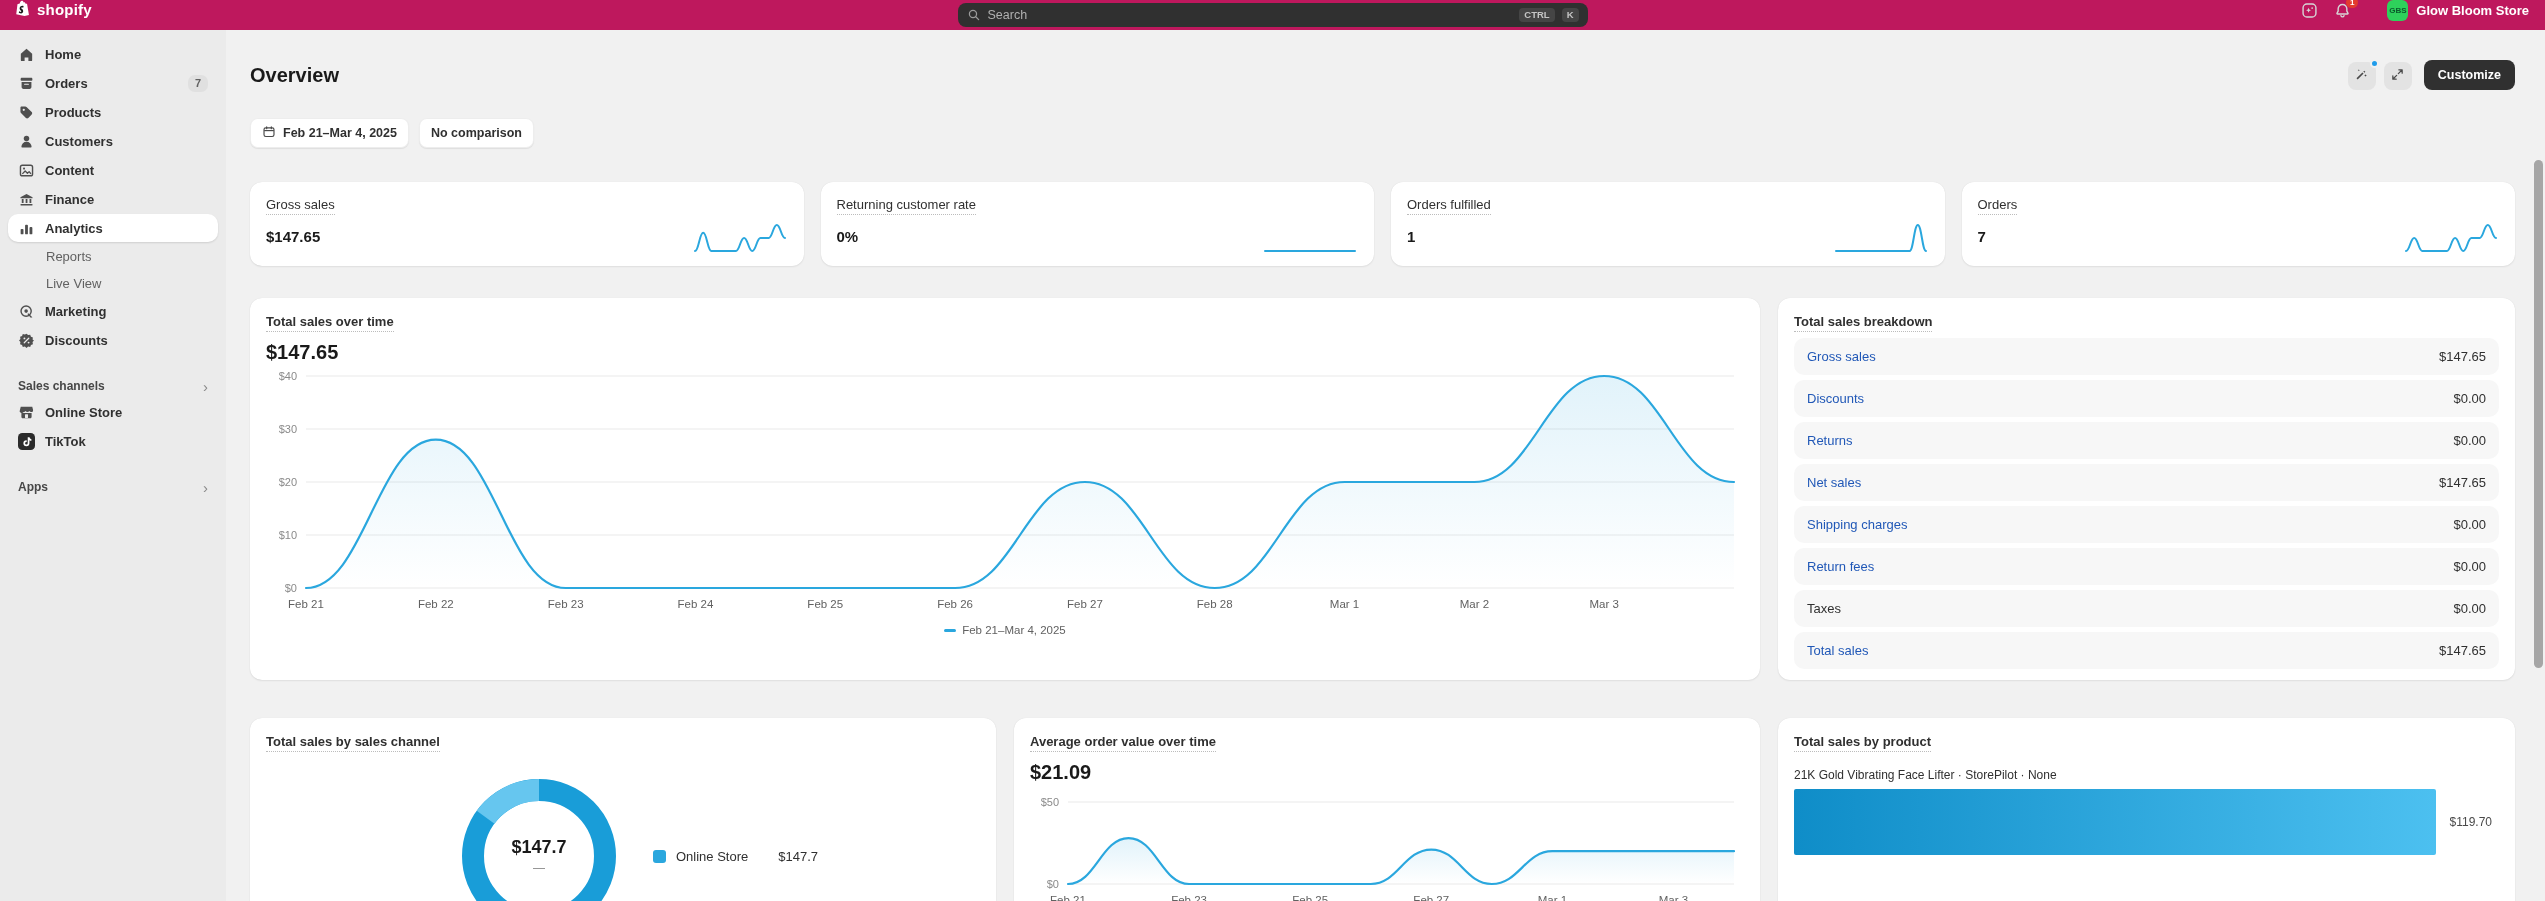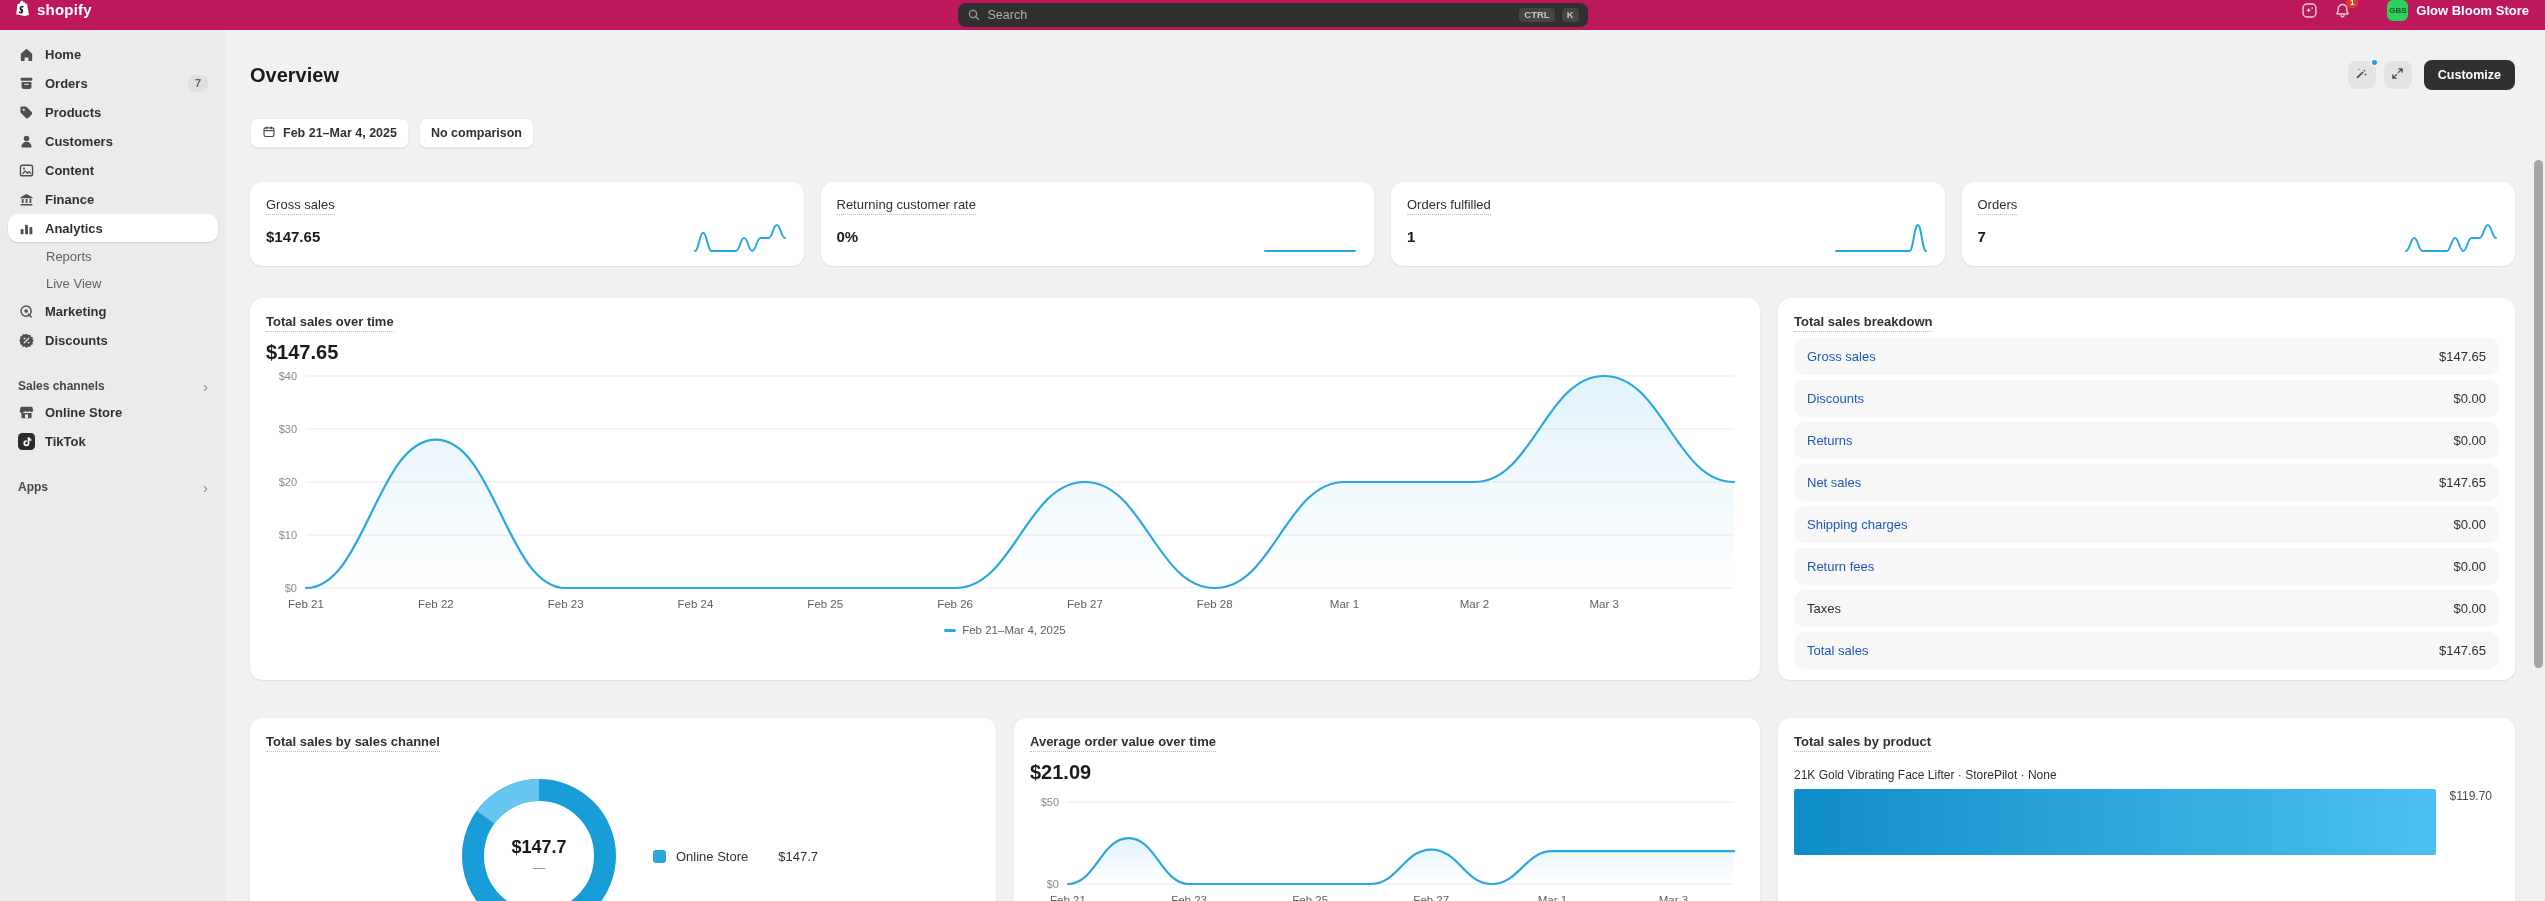--- a/index.html
+++ b/index.html
@@ -45,21 +45,21 @@
     font-size:13px; color:#616161; border-radius:10px; cursor:pointer; margin-bottom:1px; }
   .side-section { margin-top:20px; }
   .side-section-header { display:flex; align-items:center; justify-content:space-between;
     height:24px; padding:0 10px; font-size:12px; font-weight:600; color:#474747; cursor:pointer; }
   .chev { color:#8a8a8a; font-size:15px; line-height:1; font-weight:400; }
 
   
   .content { flex:1; background:#f1f1f1; padding:30px 30px 0 24px; position:relative; }
   .content-header { display:flex; align-items:center; justify-content:space-between; height:30px; }
   .page-title { font-size:20px; font-weight:700; color:#1a1a1a; }
-  .header-actions { display:flex; align-items:center; gap:8px; }
+  .header-actions { display:flex; align-items:flex-end; gap:8px; }
   .icon-btn { width:28px; height:28px; border-radius:8px; background:#e3e3e3; color:#4a4a4a;
     display:flex; align-items:center; justify-content:center; position:relative; cursor:pointer; }
   .icon-btn svg { width:15px; height:15px; }
   .blue-dot { position:absolute; top:-3px; right:-3px; width:9px; height:9px; border-radius:50%;
     background:#1e9ceb; border:2px solid #f1f1f1; }
   .btn-dark { background:#303030; color:#fff; font-size:12.5px; font-weight:600;
     padding:8px 14px; border-radius:8px; cursor:pointer; margin-left:4px; }
 
   .filter-row { display:flex; gap:10px; margin-top:28px; height:30px; }
   .btn-white { background:#fff; border-radius:8px; padding:0 12px; font-size:12.5px; font-weight:600;
@@ -101,21 +101,21 @@
   .donut-center { position:absolute; inset:0; display:flex; flex-direction:column;
     align-items:center; justify-content:center; }
   .donut-value { font-size:18px; font-weight:700; color:#1a1a1a; }
   .donut-delta { font-size:12px; color:#8a8a8a; margin-top:3px; }
   .donut-legend { display:flex; align-items:center; margin-left:26px; font-size:13px; color:#303030; }
   .legend-sq { width:13px; height:13px; border-radius:3px; background:var(--accent,#2aa7de); margin-right:10px; }
   .donut-legend-value { margin-left:30px; }
 
   .prod-item { margin-top:16px; }
   .prod-label { font-size:12px; color:#303030; }
-  .prod-bar-row { display:flex; align-items:flex-start; margin-top:7px; }
+  .prod-bar-row { display:flex; align-items:center; margin-top:7px; }
   .prod-bar { height:66px; border-radius:2px; }
   .prod-value { margin-left:14px; font-size:12px; color:#4a4a4a; white-space:nowrap; }
 
   .page-scrollbar { position:absolute; right:2px; top:130px; width:9px; height:508px;
     background:#a6a6a6; border-radius:5px; cursor:grab; }
 </style>
 </head>
 <body>
 
 <header class="topbar">

